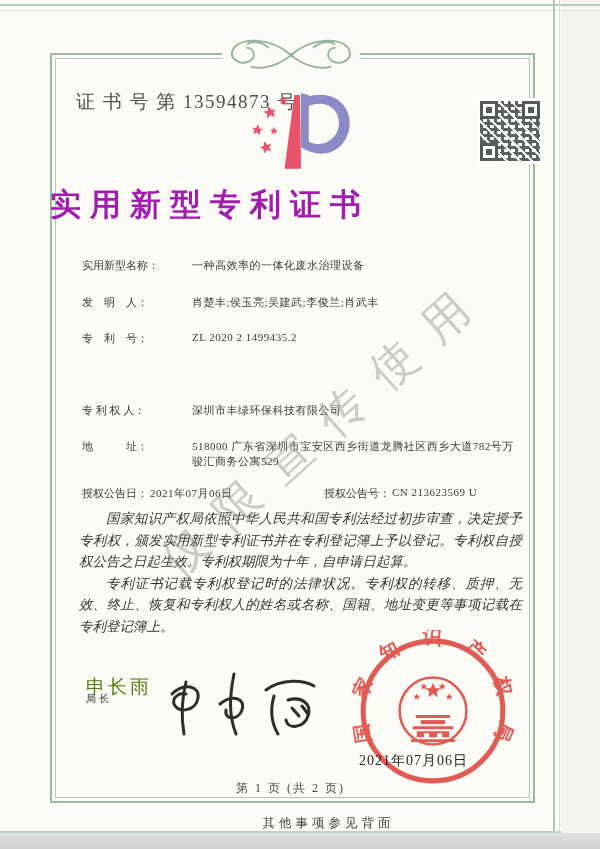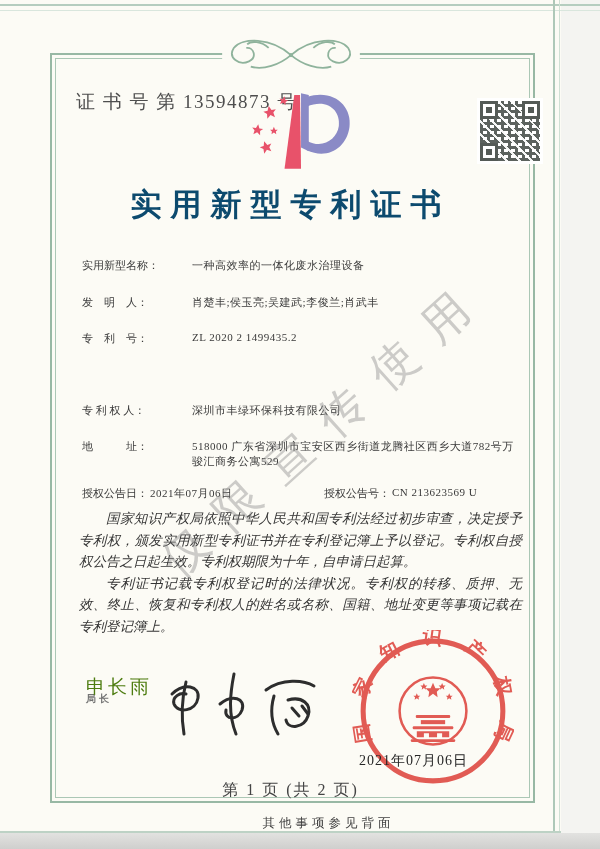--- a/index.html
+++ b/index.html
@@ -35,43 +35,43 @@
     background-image:
       repeating-linear-gradient(0deg,#545a56 0 3px,transparent 3px 6px),
       repeating-linear-gradient(90deg,#545a56 0 3px,transparent 3px 7px);
   }
   .qr-noise::after { content:""; position:absolute; inset:0;
     background:repeating-linear-gradient(45deg,rgba(255,255,255,.95) 0 2px,transparent 2px 9px); }
   .qr-f { position:absolute; width:12px; height:12px; border:3px solid #545a56; background:#fff; }
   .qr-f span { position:absolute; left:3px; top:3px; width:6px; height:6px; background:#545a56; display:block; }
   .qr-f.tl { left:3px; top:3px; } .qr-f.tr { right:3px; top:3px; } .qr-f.bl { left:3px; bottom:3px; }
 
-  .title { position:absolute; left:50px; width:481px; top:184px; text-align:center;
-    font-size:31px; font-weight:bold; color:#0c4a6e; letter-spacing:9px; }
+  .title { position:absolute; left:50px; width:481px; top:184px; 
+    font-size:31px; font-weight:bold; color:#a21caf; letter-spacing:9px; }
 
   .row { position:absolute; left:82px; width:440px; font-size:11px; color:#3a3a3a; }
   .flabel { display:inline-block; width:110px; vertical-align:top; white-space:nowrap; }
   .fvalue { display:inline-block; vertical-align:top; width:320px; letter-spacing:.5px; }
   .grant2 { position:absolute; left:233px; top:0; white-space:nowrap; }
   .grant2 .flabel { width:auto; margin-right:2px;margin-left:9px; }
   .grant2 .fvalue { width:auto; }
 
   .body-text { position:absolute; left:79px; top:508px; width:443px;
     font-size:13.5px; line-height:21.5px; color:#353535; text-align:justify; }
   .body-text p { margin:0; text-indent:2em; font-style:italic; }
 
   .signer-title { position:absolute; left:86px; top:692px; font-size:10px; color:#737373; letter-spacing:3px;font-weight:bold; }
   .signer-name  { position:absolute; left:86px; top:674px; font-size:19px; color:#4d7c0f; letter-spacing:3px; }
   .signature { position:absolute; left:148px; top:664px; }
 
   .seal { position:absolute; left:352px; top:630px; opacity:.9; }
   .seal-date { position:absolute; left:359px; top:752px; font-size:14px; color:#262626; letter-spacing:1px; }
 
   .page-no { position:absolute; left:50px; width:481px; top:780px; text-align:center;
-    font-size:16px; color:#444; letter-spacing:2px; }
+    font-size:12px; color:#444; letter-spacing:2px; }
   .back-note { position:absolute; left:0; width:561px; top:815px; text-align:center;
     font-size:12.5px; color:#3f3f3f; letter-spacing:4px;padding-left:48px; }
 
   .watermark { position:absolute; left:148px; top:545px; transform-origin:0 0;
     transform:rotate(-42deg); font-size:46px; letter-spacing:24px;
     color:rgba(125,125,125,.38); white-space:nowrap; pointer-events:none; }
 </style>
 </head>
 <body>
 

